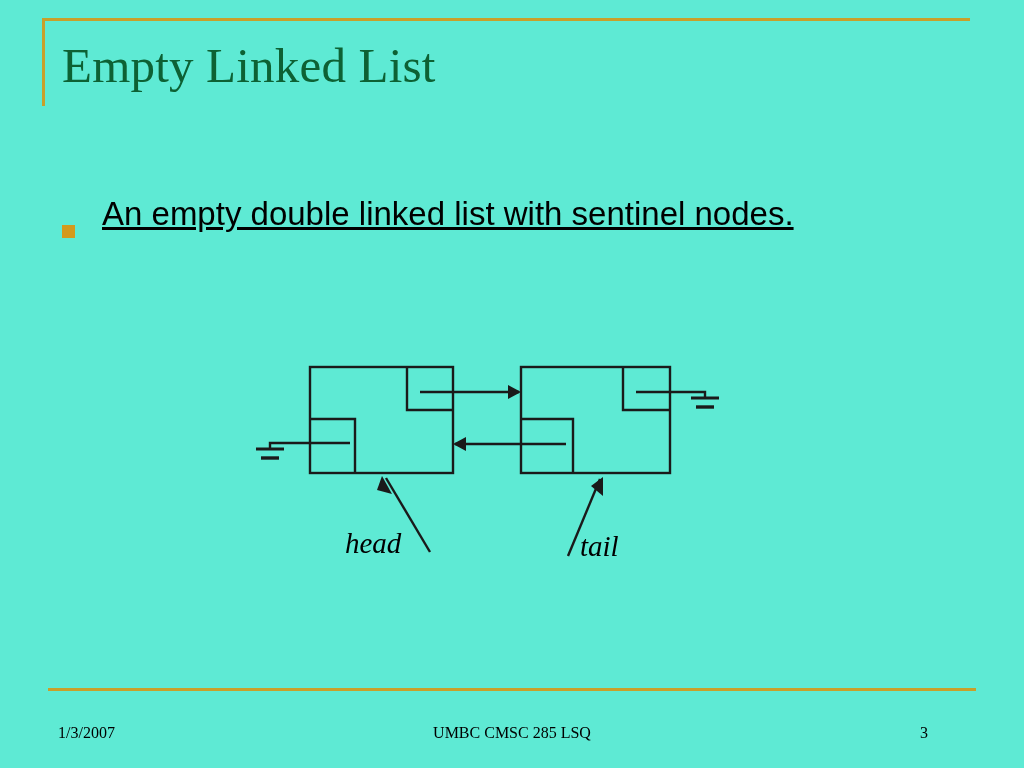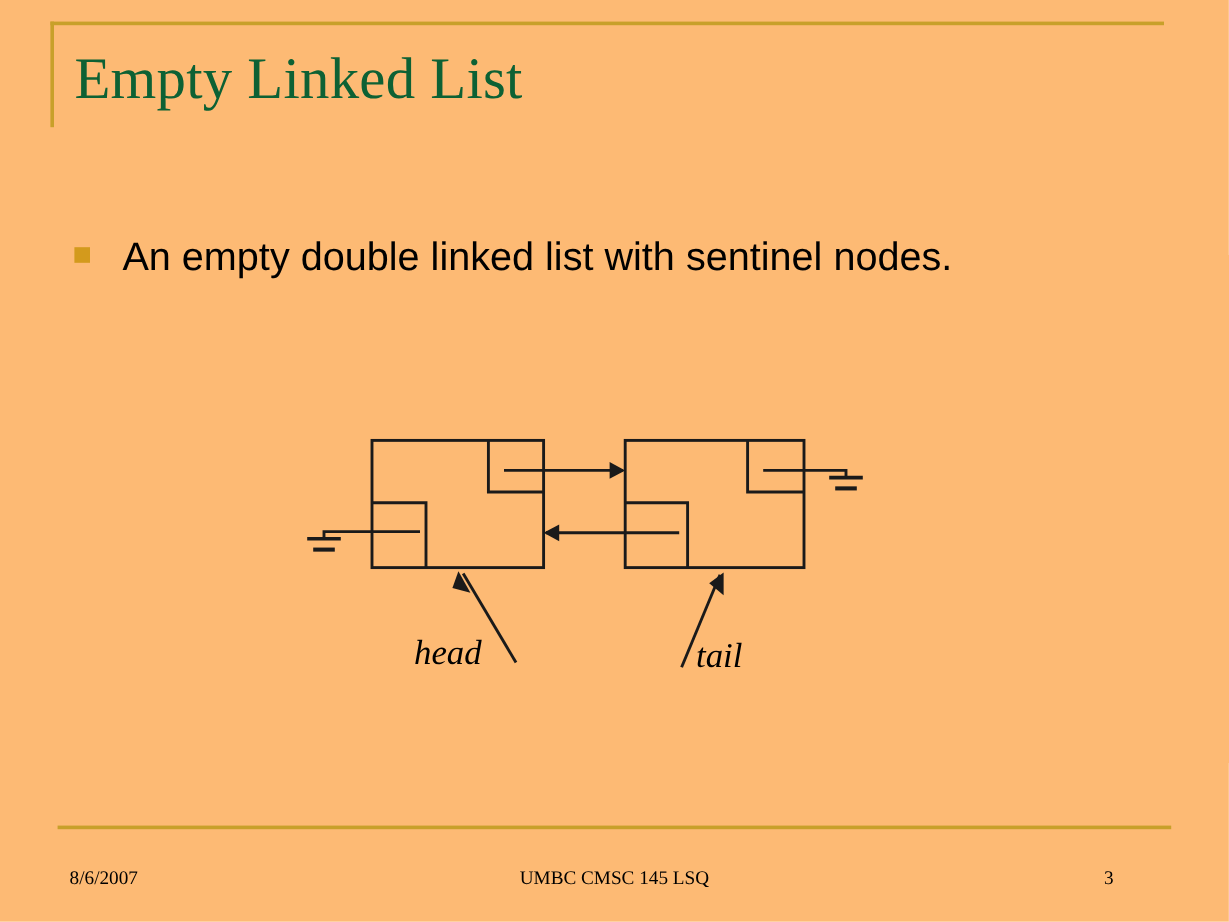--- a/index.html
+++ b/index.html
@@ -12,21 +12,21 @@
     height: 768px;
     position: relative;
     overflow: hidden;
     font-family: "Liberation Sans", sans-serif;
   }
 
   
   .slide {
     position: absolute;
     inset: 0;
-    background: #fdba74;
+    background: #5eead4;
   }
 
   
   .title-rule-top {
     position: absolute;
     left: 42px;
     top: 18px;
     width: 928px;
     height: 3px;
     background: #c8a02a;
@@ -53,21 +53,22 @@
     white-space: nowrap;
   }
 
   
   .bullet-row {
     position: absolute;
     left: 62px;
     top: 190px;
     width: 860px;
     display: flex;
-    align-items: flex-start;
+    align-items: flex-end;
+    text-decoration: underline;
   }
   .bullet-marker {
     width: 13px;
     height: 13px;
     background: #d39a1c;
     margin-top: 16px;
     margin-right: 27px;
     flex: none;
   }
   .bullet-text {
@@ -194,18 +195,18 @@
       </g>
 
       <text x="95" y="203" font-family="Liberation Serif, DejaVu Serif, serif" font-size="29" fill="#000000">head</text>
       <text x="330" y="206" font-family="Liberation Serif, DejaVu Serif, serif" font-size="29" fill="#000000">tail</text>
     </svg>
   </div>
 
   <div class="footer-rule"></div>
 
   <div class="footer">
-    <span class="footer-date">8/6/2007</span>
-    <span class="footer-center">UMBC CMSC 145 LSQ</span>
+    <span class="footer-date">1/3/2007</span>
+    <span class="footer-center">UMBC CMSC 285 LSQ</span>
     <span class="footer-page">3</span>
   </div>
 
 </div>
 
 </body></html>

